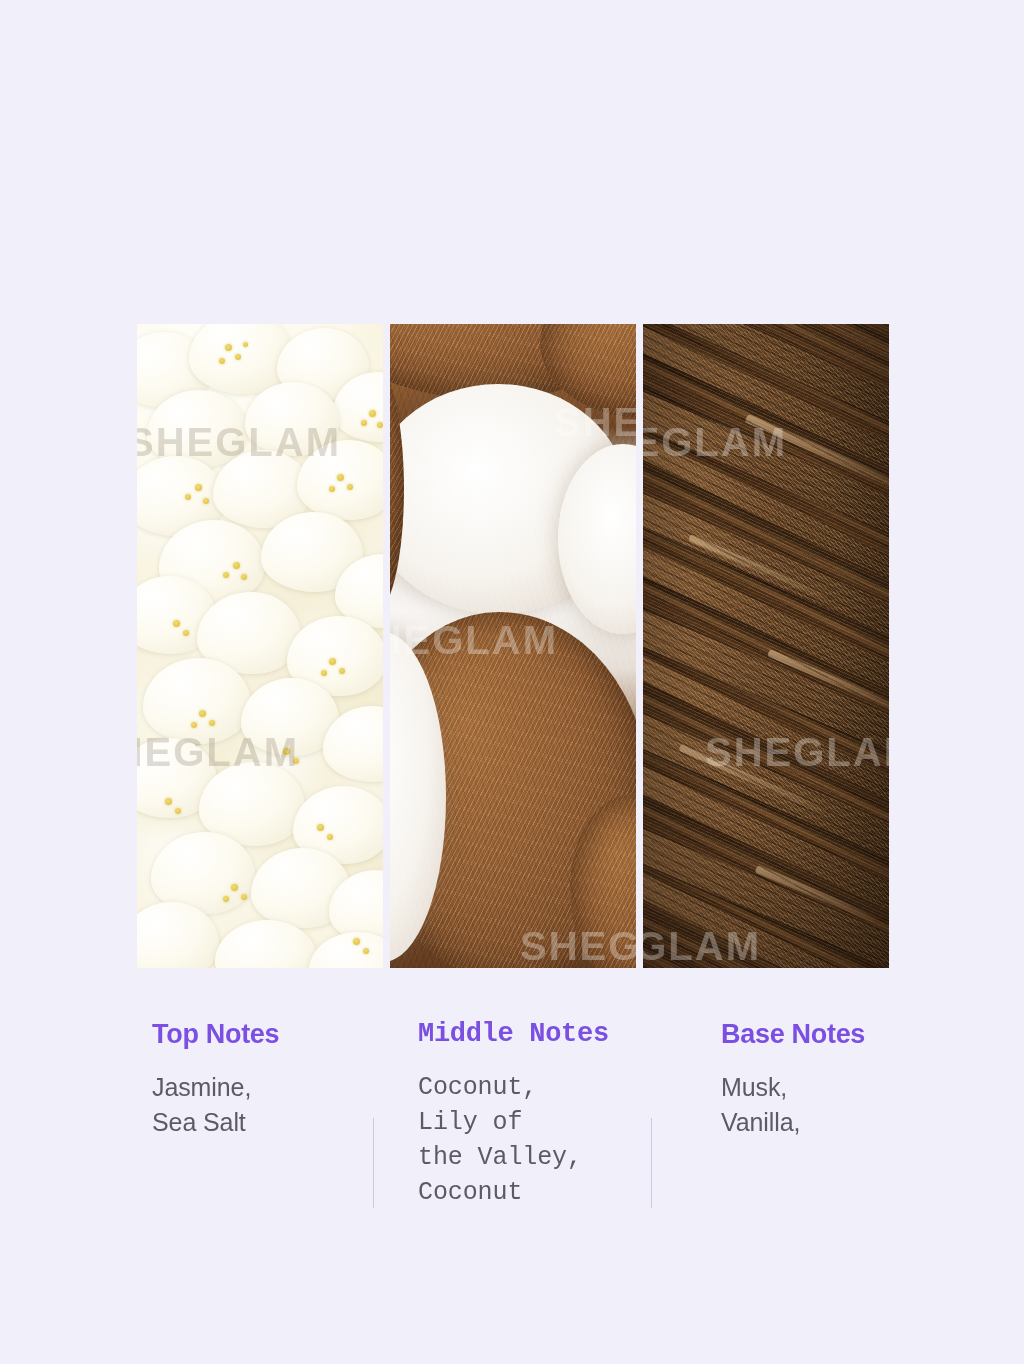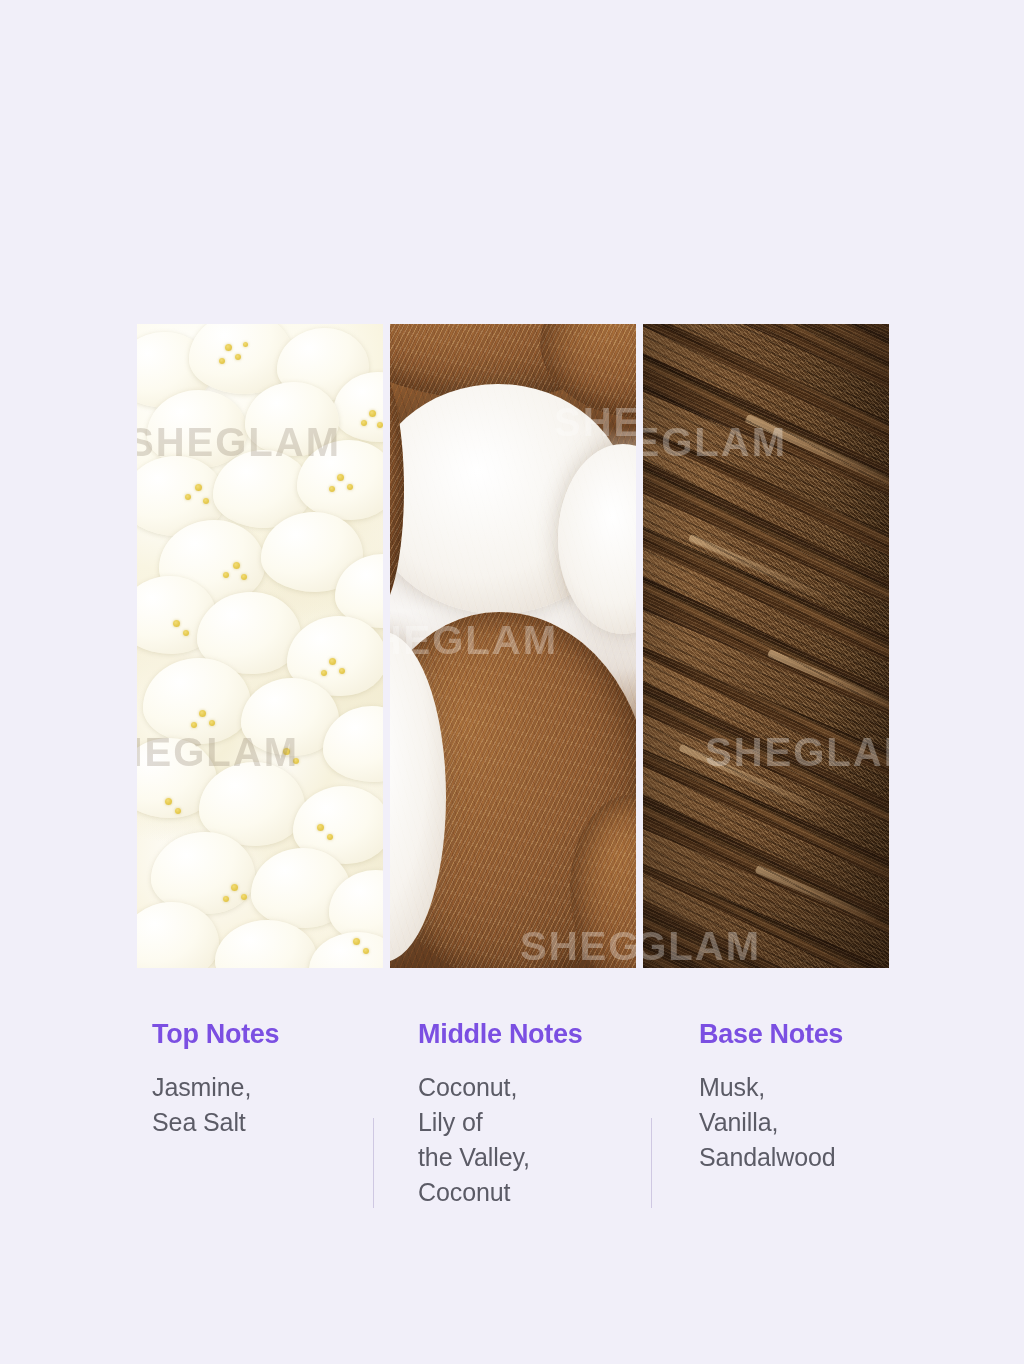--- a/index.html
+++ b/index.html
@@ -211,22 +211,22 @@
     top: 1018px;
     left: 137px;
     width: 770px;
     height: 230px;
   }
   .note-col {
     position: absolute;
     top: 0;
   }
   .note-col.c1 { left: 15px;  width: 215px; }
-  .note-col.c2 { left: 281px; width: 230px; }
-  .note-col.c3 { left: 562px; width: 215px; }
+  .note-col.c2 { left: 281px; width: 230px; font-family: Liberation Mono, monospace; }
+  .note-col.c3 { left: 584px; width: 215px; }
 
   .note-heading {
     margin: 0;
     font-size: 27px;
     line-height: 32px;
     font-weight: 700;
     color: #7b4fe2;
     letter-spacing: -0.3px;
     white-space: nowrap;
   }
@@ -408,18 +408,17 @@
       </p>
     </div>
 
     <div class="divider d2"></div>
 
     <div class="note-col c3">
       <p class="note-heading">Base Notes</p>
       <p class="note-body">
         <span class="ln">Musk,</span>
         <span class="ln">Vanilla,</span>
-        <span class="ln">Sandalwood</span>
       </p>
     </div>
   </div>
 
 </div>
 
 </body></html>

